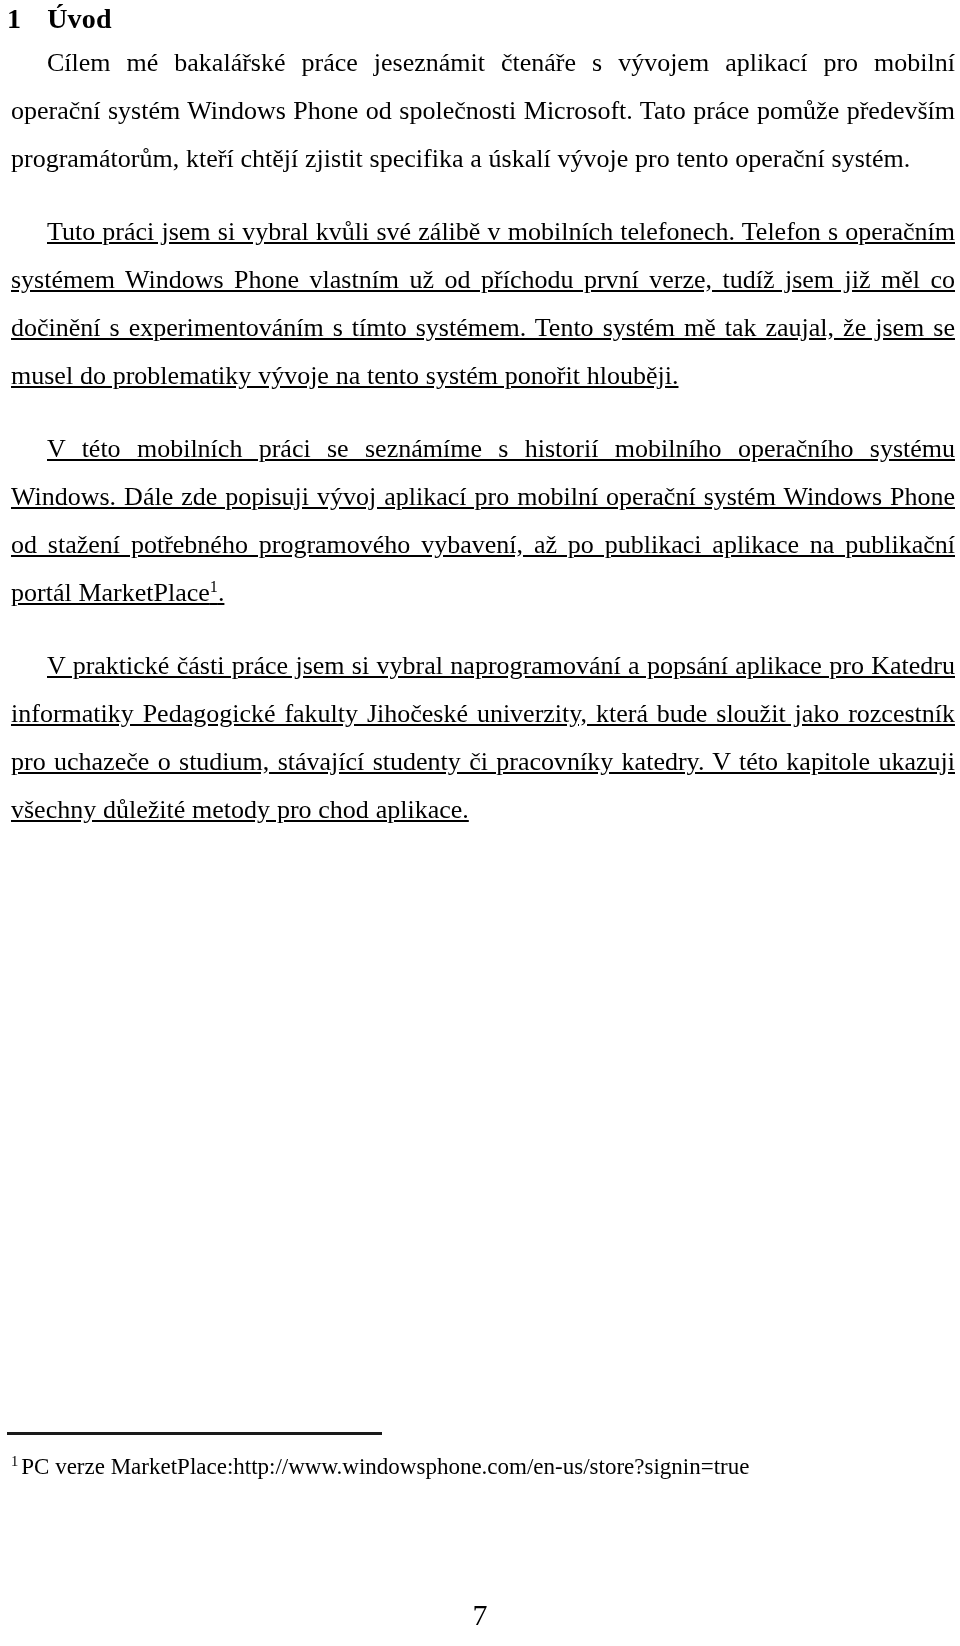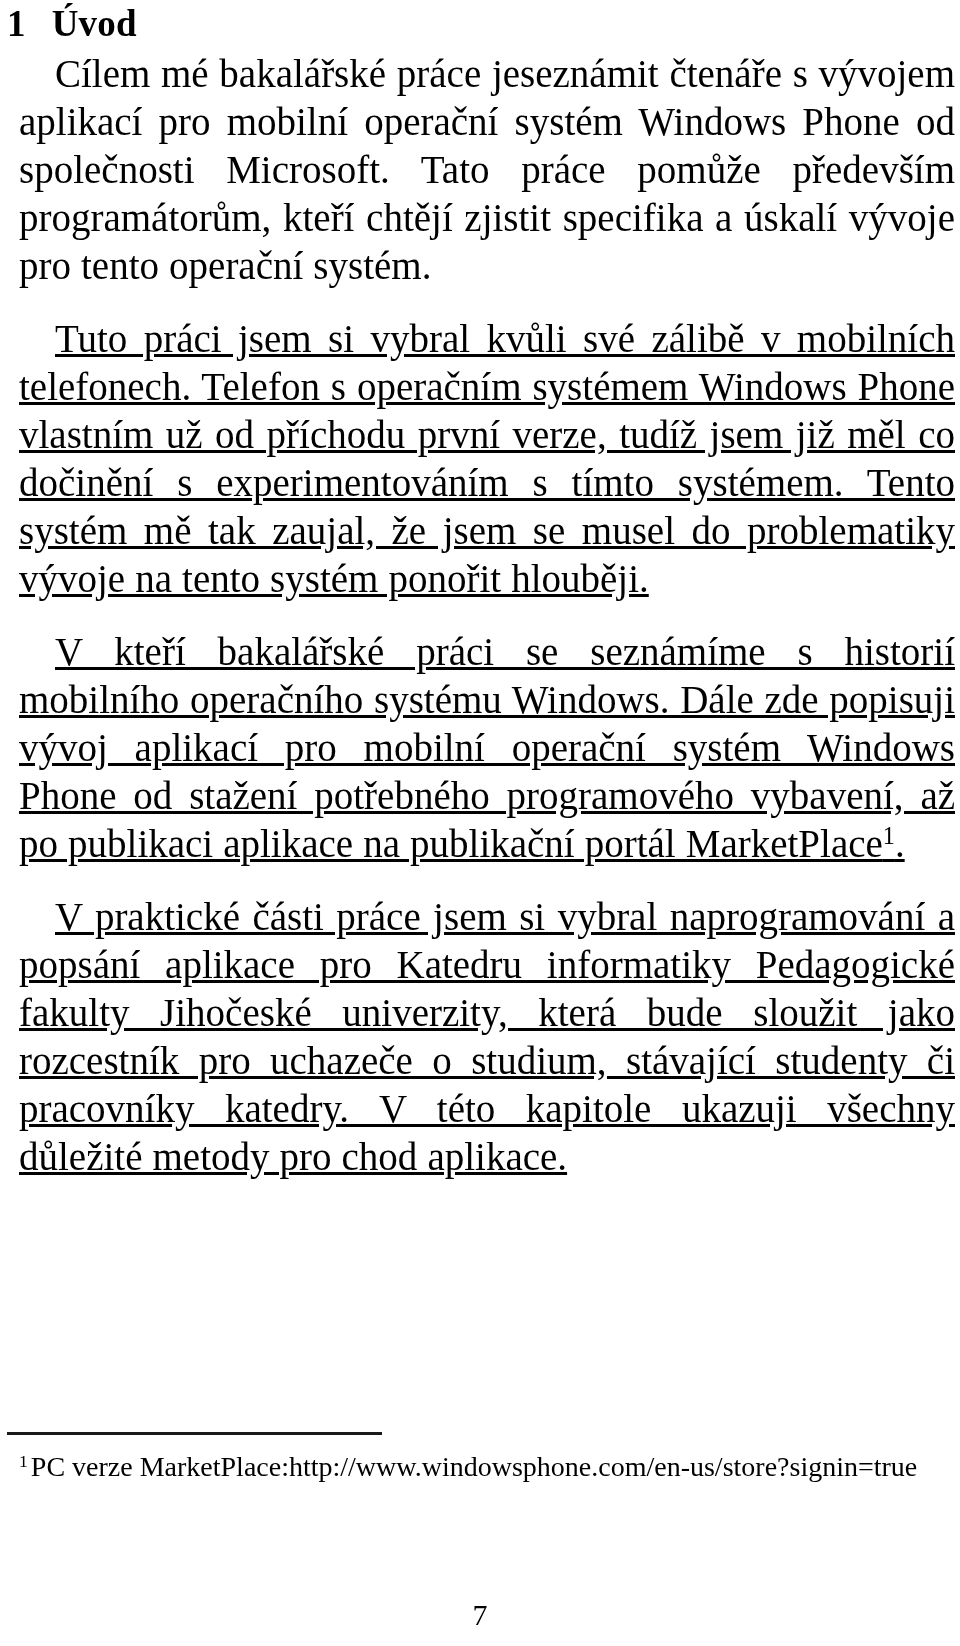--- a/index.html
+++ b/index.html
@@ -20,40 +20,40 @@
     overflow: hidden;
     box-sizing: border-box;
   }
   .content {
     position: absolute;
     left: 7px;
     top: 0;
     width: 948px;
   }
   .heading {
-    font-size: 37px;
+    font-size: 28px;
     font-weight: bold;
     line-height: 1.18;
     margin: 2px 0 4px 0;
     letter-spacing: 0.2px;
     white-space: pre;
   }
   .heading .h-num {
     display: inline;
   }
   .heading .h-text {
     display: inline;
     padding-left: 26px;
   }
   p.body-par {
-    font-size: 39px;
+    font-size: 26px;
     line-height: 48px;
     text-align: justify;
     text-justify: inter-word;
-    margin: 0 0 0 12px;
+    margin: 0 0 0 4px;
     text-indent: 36px;
     word-spacing: 0.3px;
     hyphens: none;
   }
   p.body-par.gap {
     margin-top: 25px;
     text-decoration: underline;
   }
   p.body-par:last-of-type {
     
@@ -69,24 +69,24 @@
     top: 1432px;
     width: 948px;
   }
   .footnote-rule {
     width: 375px;
     height: 0;
     border-top: 3px solid #1a1a1a;
     margin: 0 0 18px 0;
   }
   .footnote-text {
-    font-size: 28px;
+    font-size: 23px;
     line-height: 28px;
     text-align: left;
-    margin: 12px;
+    margin: 4px;
     white-space: nowrap;
   }
   .footnote-text sup {
     font-size: 0.63em;
     vertical-align: 0.52em;
     line-height: 0;
     padding-right: 3px;
   }
   .page-number {
     position: absolute;
@@ -104,21 +104,21 @@
 <div class="page">
 
   <div class="content">
 
     <h1 class="heading"><span class="h-num">1</span><span class="h-text">Úvod</span></h1>
 
     <p class="body-par">Cílem mé bakalářské práce jeseznámit čtenáře s vývojem aplikací pro mobilní operační systém Windows Phone od společnosti Microsoft. Tato práce pomůže především programátorům, kteří chtějí zjistit specifika a úskalí vývoje pro tento operační systém.</p>
 
     <p class="body-par gap">Tuto práci jsem si vybral kvůli své zálibě v mobilních telefonech. Telefon s operačním systémem Windows Phone vlastním už od příchodu první verze, tudíž jsem již měl co dočinění s experimentováním s tímto systémem. Tento systém mě tak zaujal, že jsem se musel do problematiky vývoje na tento systém ponořit hlouběji.</p>
 
-    <p class="body-par gap"><span>V kteří bakalářské práci se seznámíme s historií mobilního operačního systému Windows. Dále zde popisuji vývoj aplikací pro mobilní operační systém Windows Phone od stažení potřebného programového vybavení, až po publikaci aplikace na publikační portál MarketPlace</span><sup class="fn-ref">1</sup><span>.</span></p>
+    <p class="body-par gap"><span>V této mobilních práci se seznámíme s historií mobilního operačního systému Windows. Dále zde popisuji vývoj aplikací pro mobilní operační systém Windows Phone od stažení potřebného programového vybavení, až po publikaci aplikace na publikační portál MarketPlace</span><sup class="fn-ref">1</sup><span>.</span></p>
 
     <p class="body-par gap">V praktické části práce jsem si vybral naprogramování a popsání aplikace pro Katedru informatiky Pedagogické fakulty Jihočeské univerzity, která bude sloužit jako rozcestník pro uchazeče o studium, stávající studenty či pracovníky katedry. V této kapitole ukazuji všechny důležité metody pro chod aplikace.</p>
 
   </div>
 
   <div class="footnote-area">
     <div class="footnote-rule"></div>
     <p class="footnote-text"><sup>1</sup><span>PC verze MarketPlace:http://www.windowsphone.com/en-us/store?signin=true</span></p>
   </div>
 

